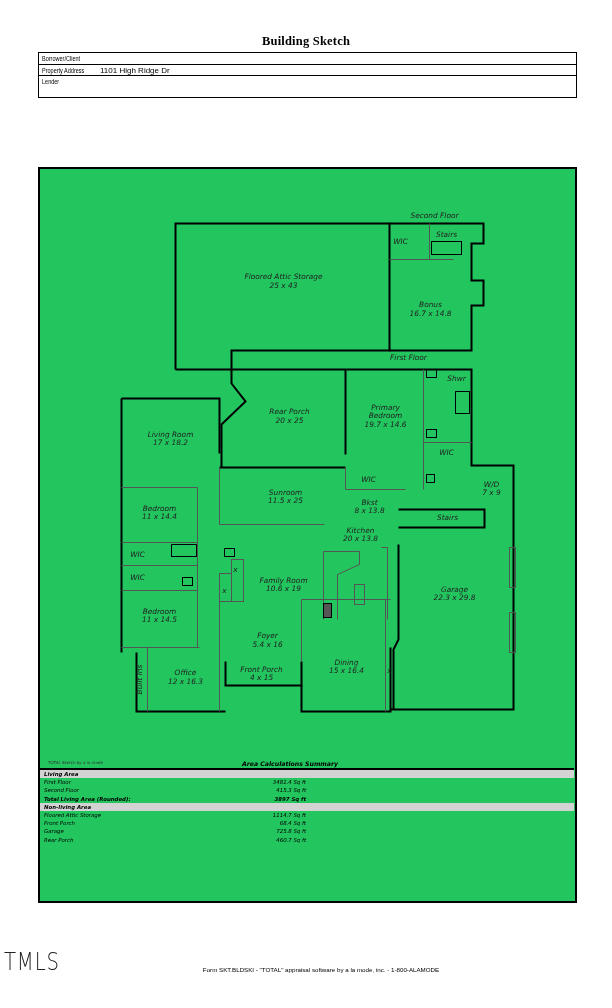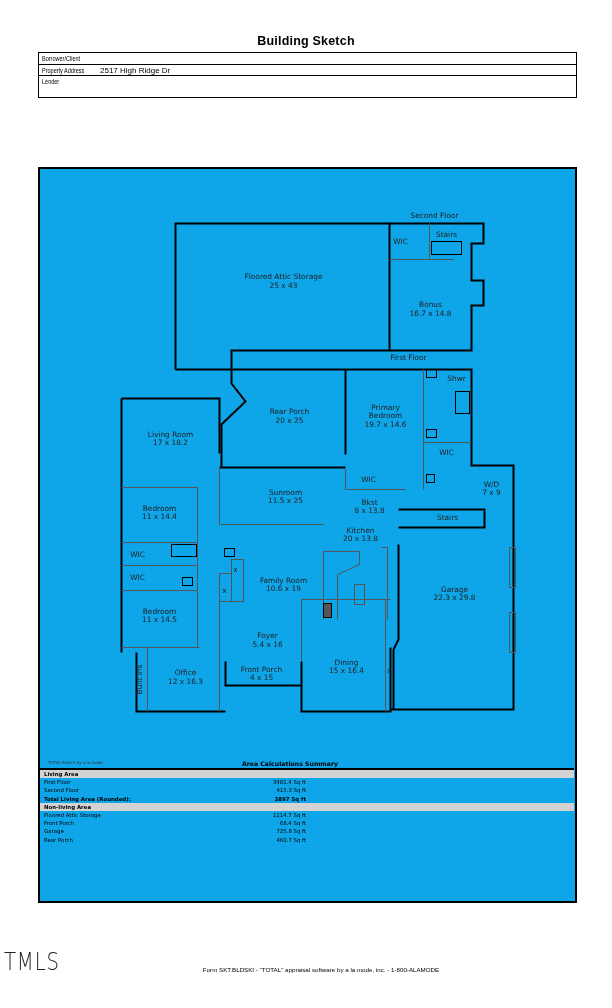--- a/index.html
+++ b/index.html
@@ -1,39 +1,39 @@
 <!DOCTYPE html>
 <html><head>
 <meta charset="utf-8">
 <style>
   * { box-sizing: border-box; margin: 0; padding: 0; }
   html, body { width: 612px; height: 1008px; background: #ffffff; overflow: hidden; }
   body { position: relative; font-family: "Liberation Sans", sans-serif; color: #000; }
 
   .title {
     position: absolute; left: 0; top: 34px; width: 612px; text-align: center;
-    font-family: Liberation Sans, sans-serif; font-weight: bold; font-size: 12.5px; letter-spacing: 0.2px;
+    font-family: Liberation Serif, serif; font-weight: bold; font-size: 12.5px; letter-spacing: 0.2px;
   }
 
   .info-table {
     position: absolute; left: 38px; top: 52px; width: 539px; height: 46px;
     border: 1px solid #000;
   }
   .info-row {
     position: relative; height: 11.5px; border-bottom: 1px solid #000;
     font-family: "Liberation Sans", sans-serif; font-size: 7px; line-height: 11px;
   }
   .info-row:last-child { border-bottom: none; }
   .info-label { position: absolute; left: 3px; top: 0; font-size: 6.5px; transform: scaleX(0.85); transform-origin: left; }
   .info-value { position: absolute; left: 61px; top: 0; font-size: 8px; }
   .info-mid { position: absolute; top: 0; font-size: 6.5px; transform: scaleX(0.85); transform-origin: left; }
 
   .sketch-frame {
     position: absolute; left: 38px; top: 167px; width: 539px; height: 736px;
-    border: 2.5px solid #000; background: #0ea5e9;
+    border: 2.5px solid #000; background: #22c55e; font-style: italic;
   }
   .plan-svg { position: absolute; left: 0; top: 0; }
   .plan-svg text {
     font-family: "DejaVu Sans", sans-serif; font-size: 7.4px; fill: #222; text-anchor: middle;
   }
 
   .credit { position: absolute; left: 8px; top: 591px; font-size: 4px; color: #333; font-family: "DejaVu Sans", sans-serif; }
   .area-title {
     position: absolute; left: 180px; top: 591px; width: 140px; text-align: center;
     font-family: "DejaVu Sans", sans-serif; font-weight: bold; font-size: 6.2px;
@@ -62,21 +62,21 @@
 
 <div class="title">Building Sketch</div>
 
 <div class="info-table">
   <div class="info-row">
     <span class="info-label">Borrower/Client</span>
     <span class="info-value"></span>
   </div>
   <div class="info-row">
     <span class="info-label">Property Address</span>
-    <span class="info-value">2517 High Ridge Dr</span>
+    <span class="info-value">1101 High Ridge Dr</span>
   </div>
   <div class="info-row">
     <span class="info-label">Lender</span>
   </div>
 </div>
 
 <div class="sketch-frame">
 
   <svg class="plan-svg" width="534" height="600" viewBox="40.5 169.5 534 600">
     <g fill="none" stroke="#000" stroke-width="2">

